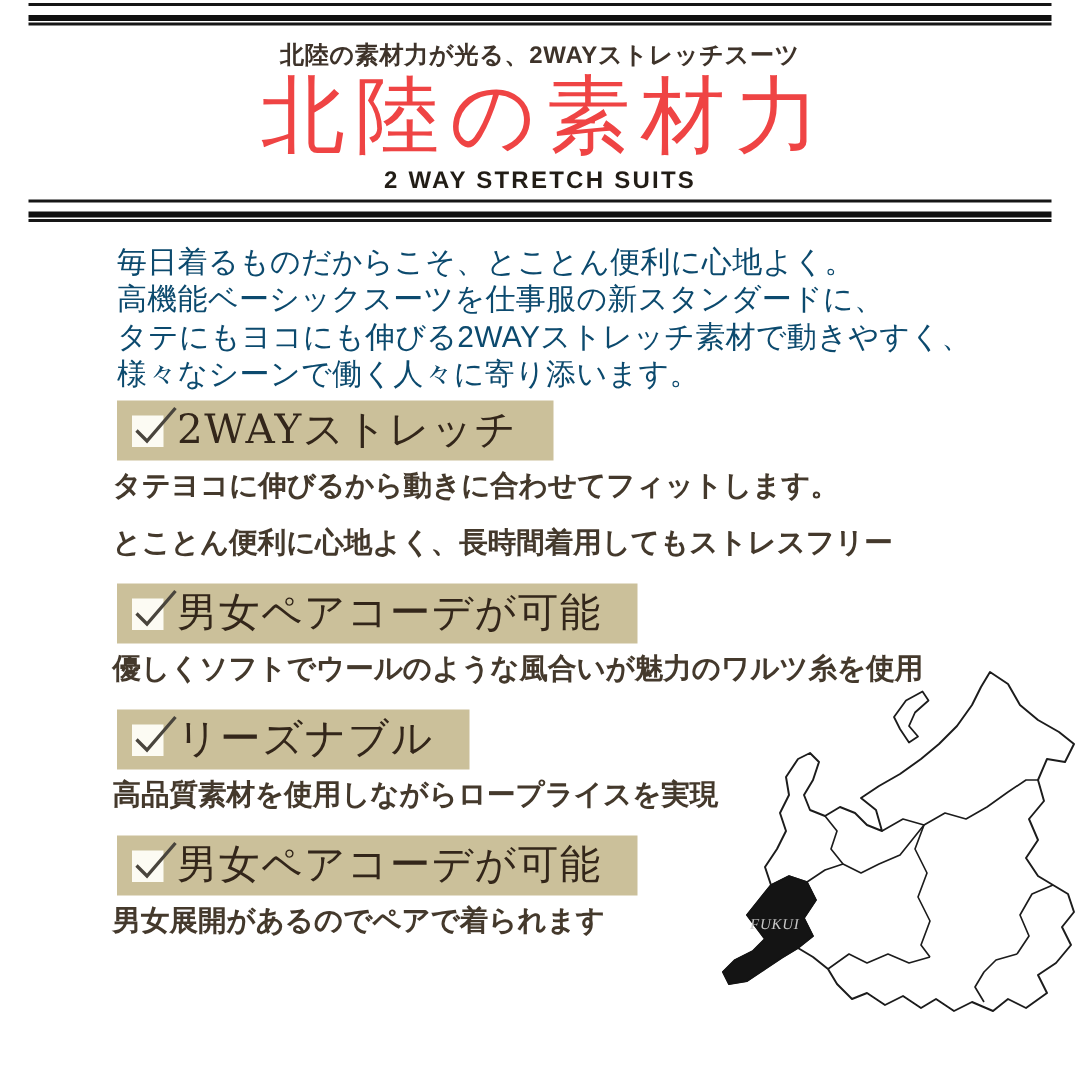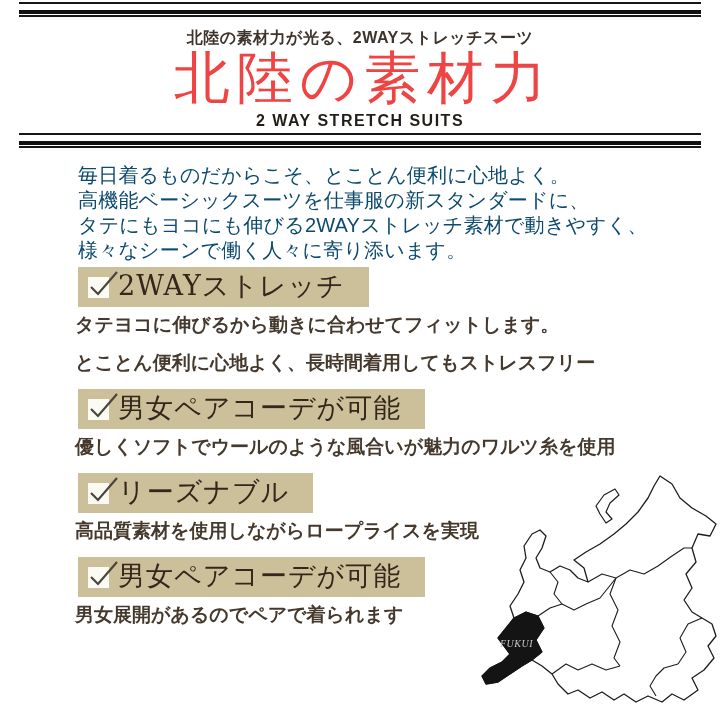--- a/index.html
+++ b/index.html
@@ -54,21 +54,21 @@
   .badge-label {
     font-family:"DejaVu Serif","Liberation Serif",serif;
     font-size:27px; color:#33261a; letter-spacing:1px; white-space:nowrap;
     padding-bottom:3px;
   }
   .feature-desc {
     font-size:19px; line-height:24px; font-weight:700;
     color:#44392c; margin:6px 0 14px -3px; white-space:nowrap;
   }
   
-  .map { position:absolute; left:478px; top:470px; width:242px; height:246px; z-index:1; }
+  .map { position:absolute; left:478px; top:442px; width:242px; height:246px; z-index:1; }
   .map svg { display:block; }
 </style>
 </head>
 <body>
 
 <div class="page">
 
   <div class="rule-group top">
     <div class="rule-thin"></div>
     <div class="rule-gap-lg"></div>

